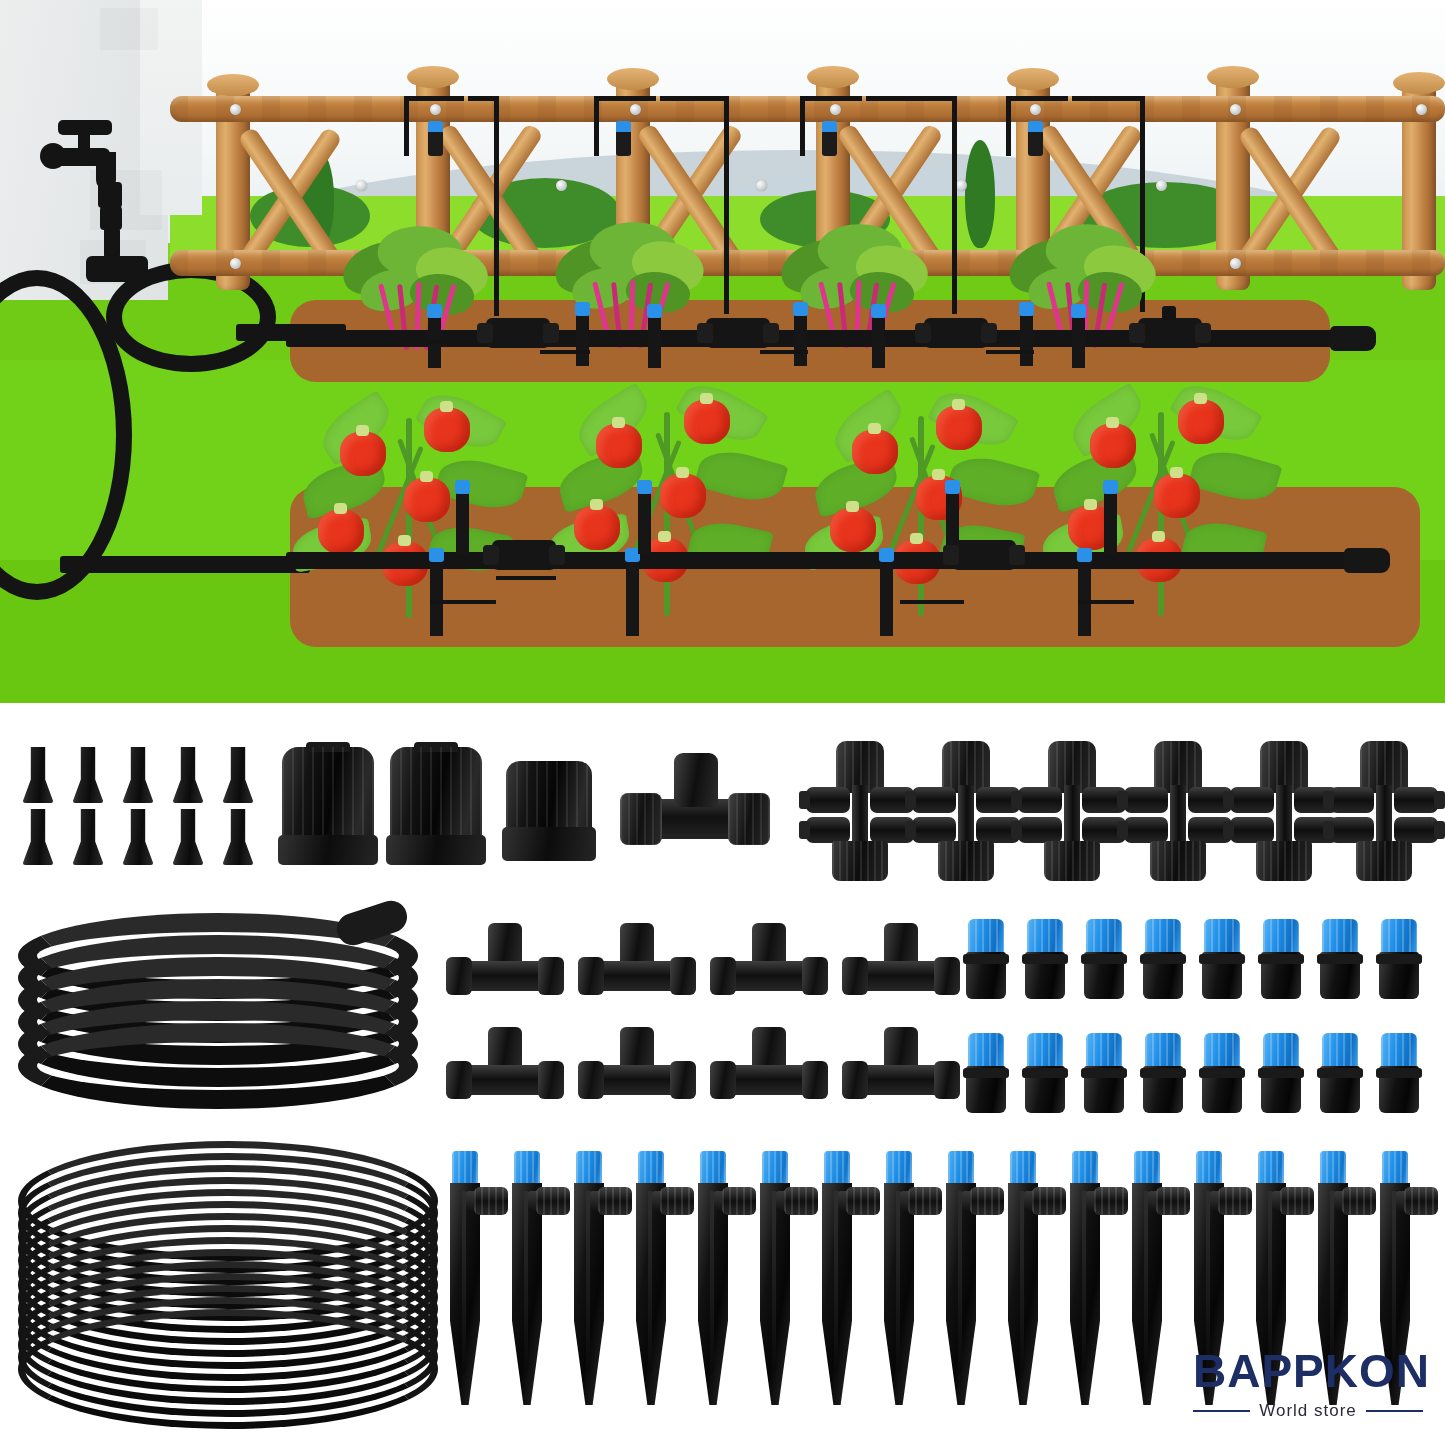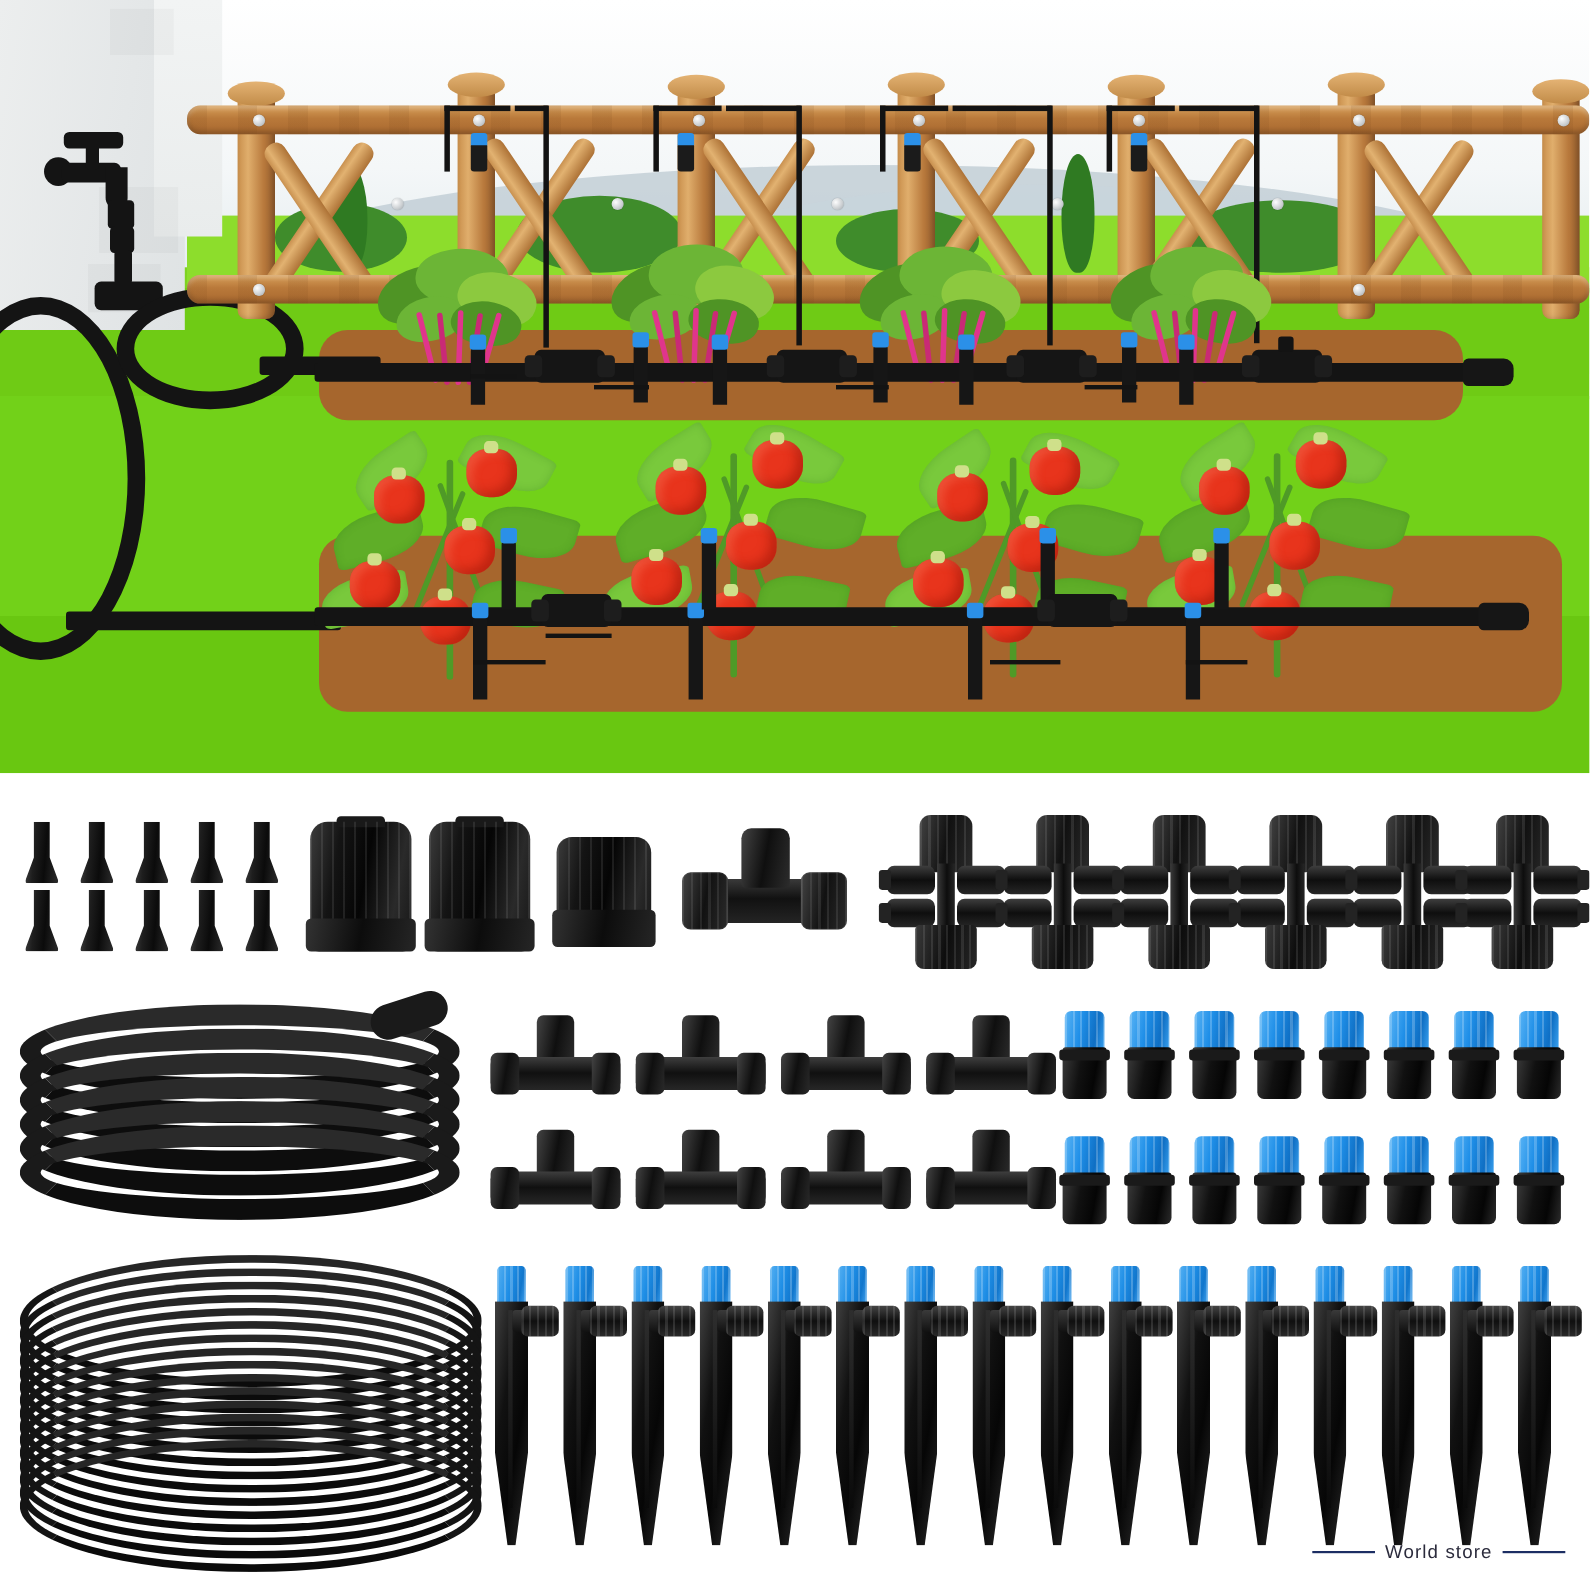--- a/index.html
+++ b/index.html
@@ -1052,20 +1052,21 @@
         <div class="body"></div>
         <div class="fin"></div>
         <div class="neck"></div>
         <div class="barb">
             <div class="rib"></div>
           </div>
       </div>
     </div>
 
     <div class="logo">
+      <div class="logo-main">BAPPKON</div>
       <div class="logo-sub-wrap">
         <div class="logo-rule"></div>
         <div class="logo-sub">World store</div>
         <div class="logo-rule"></div>
       </div>
     </div>
 
   </div>
 </div>
 

